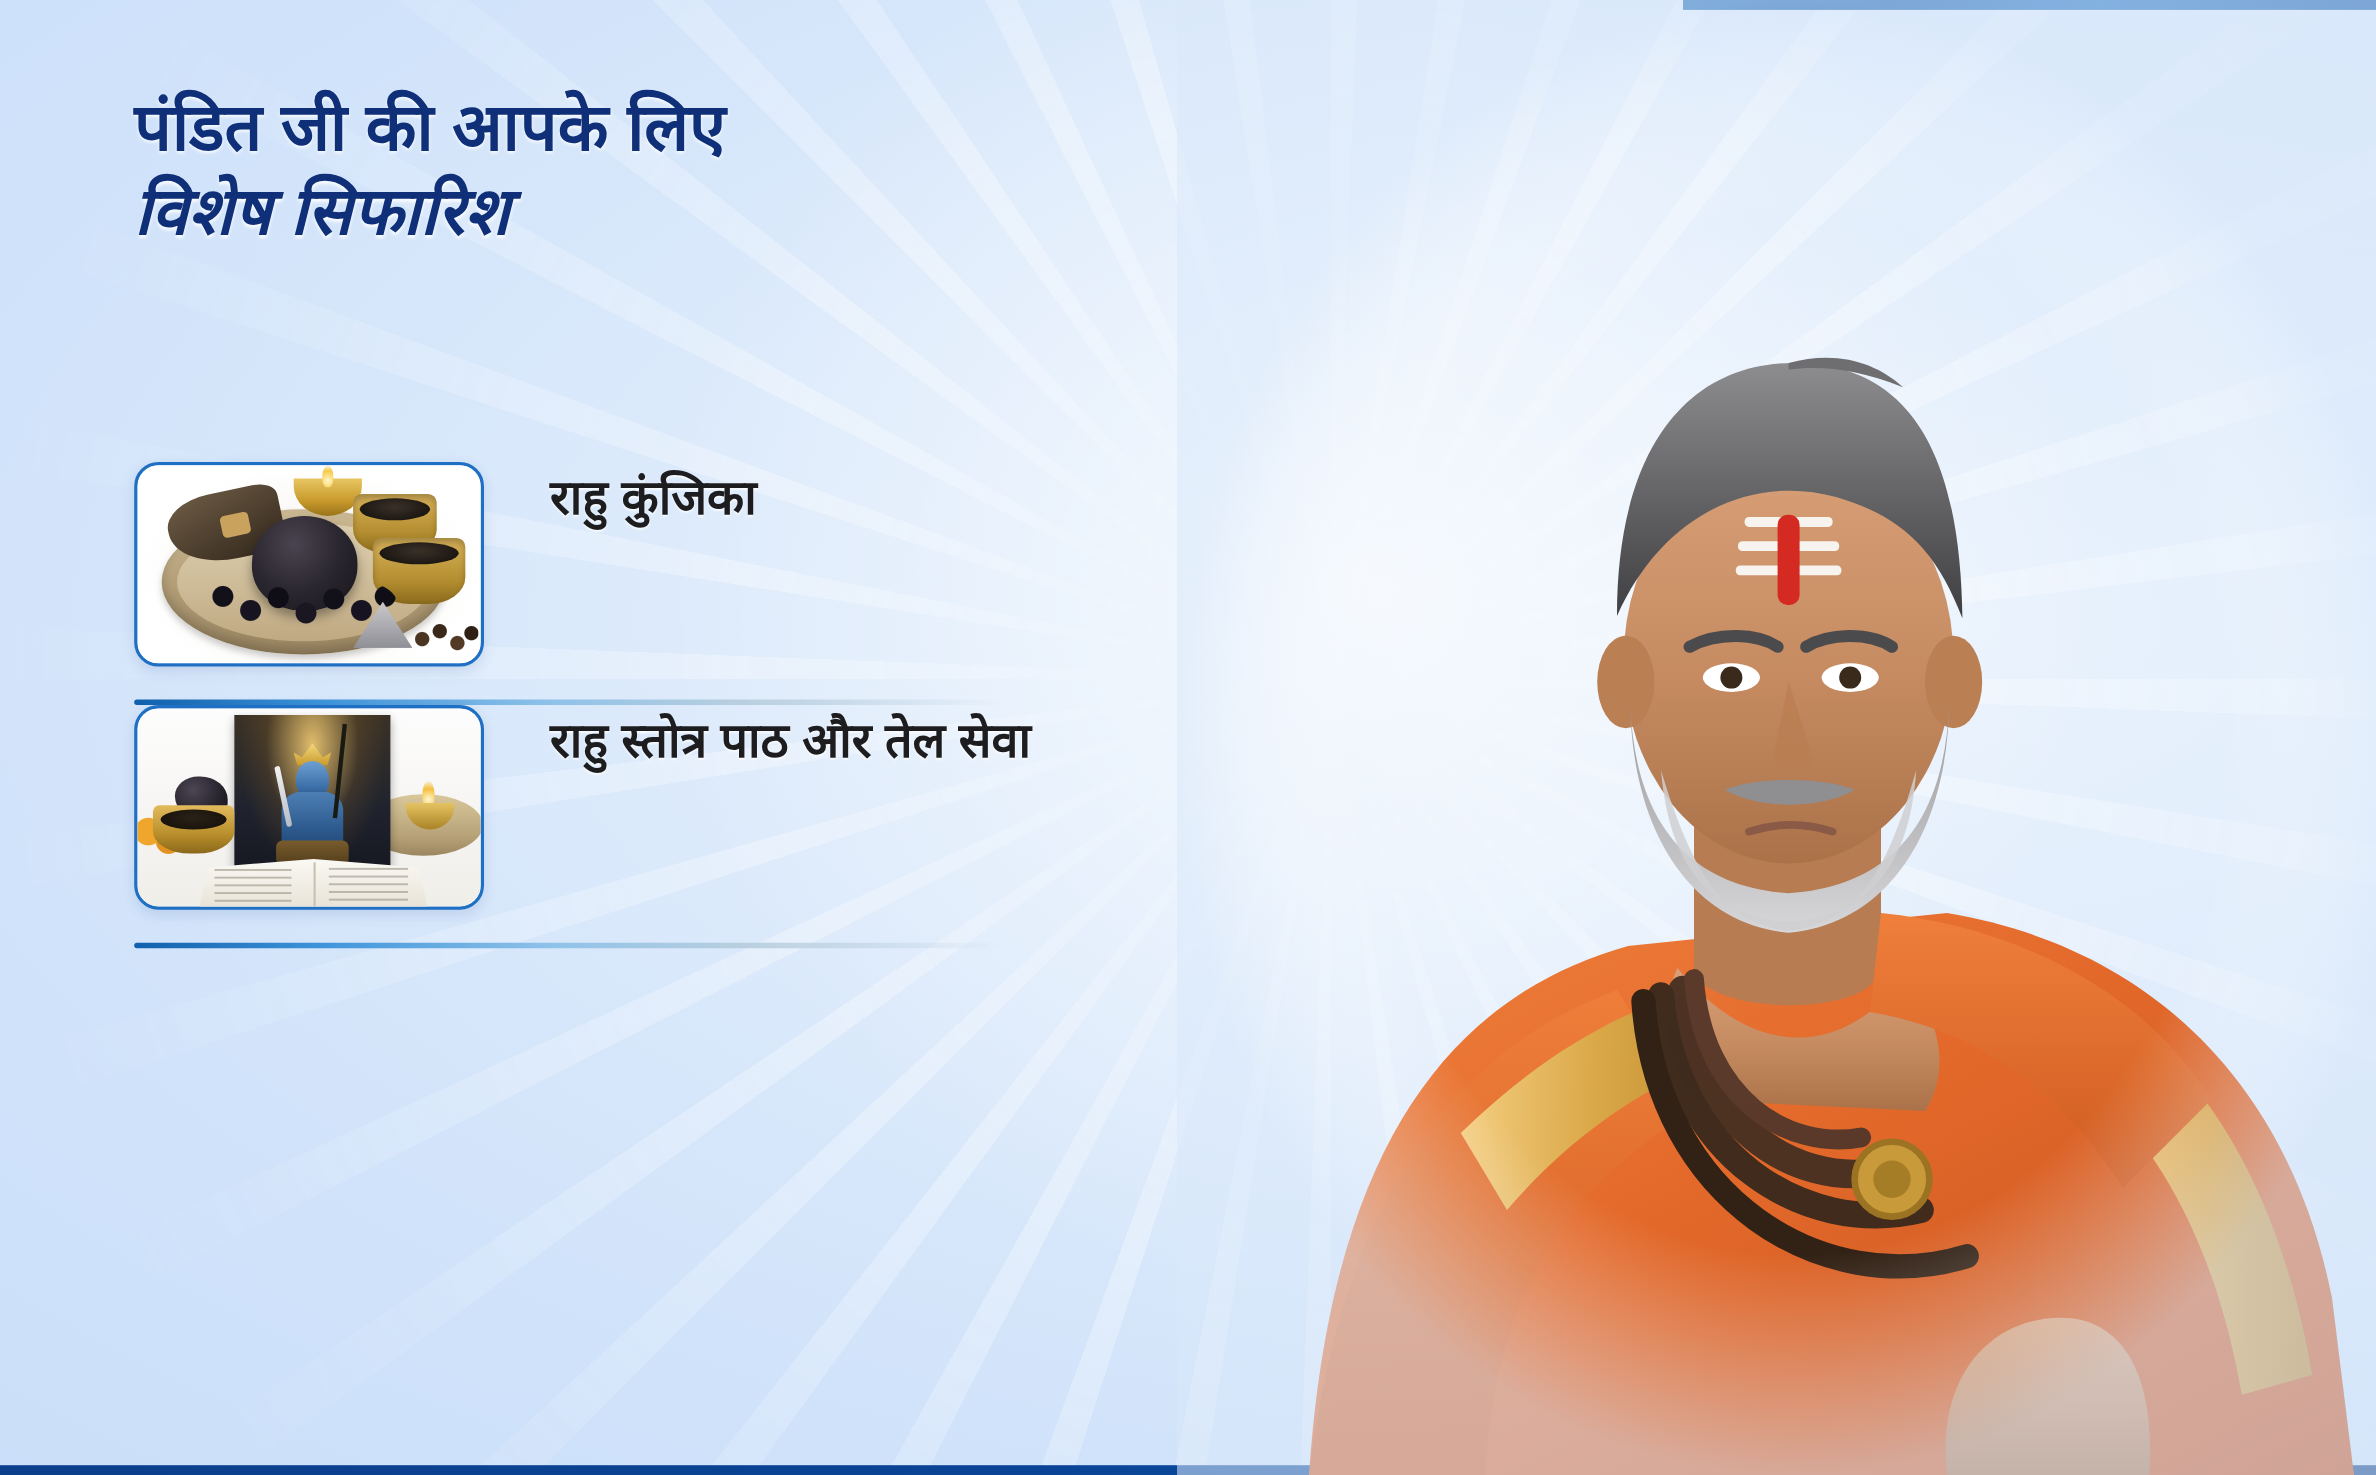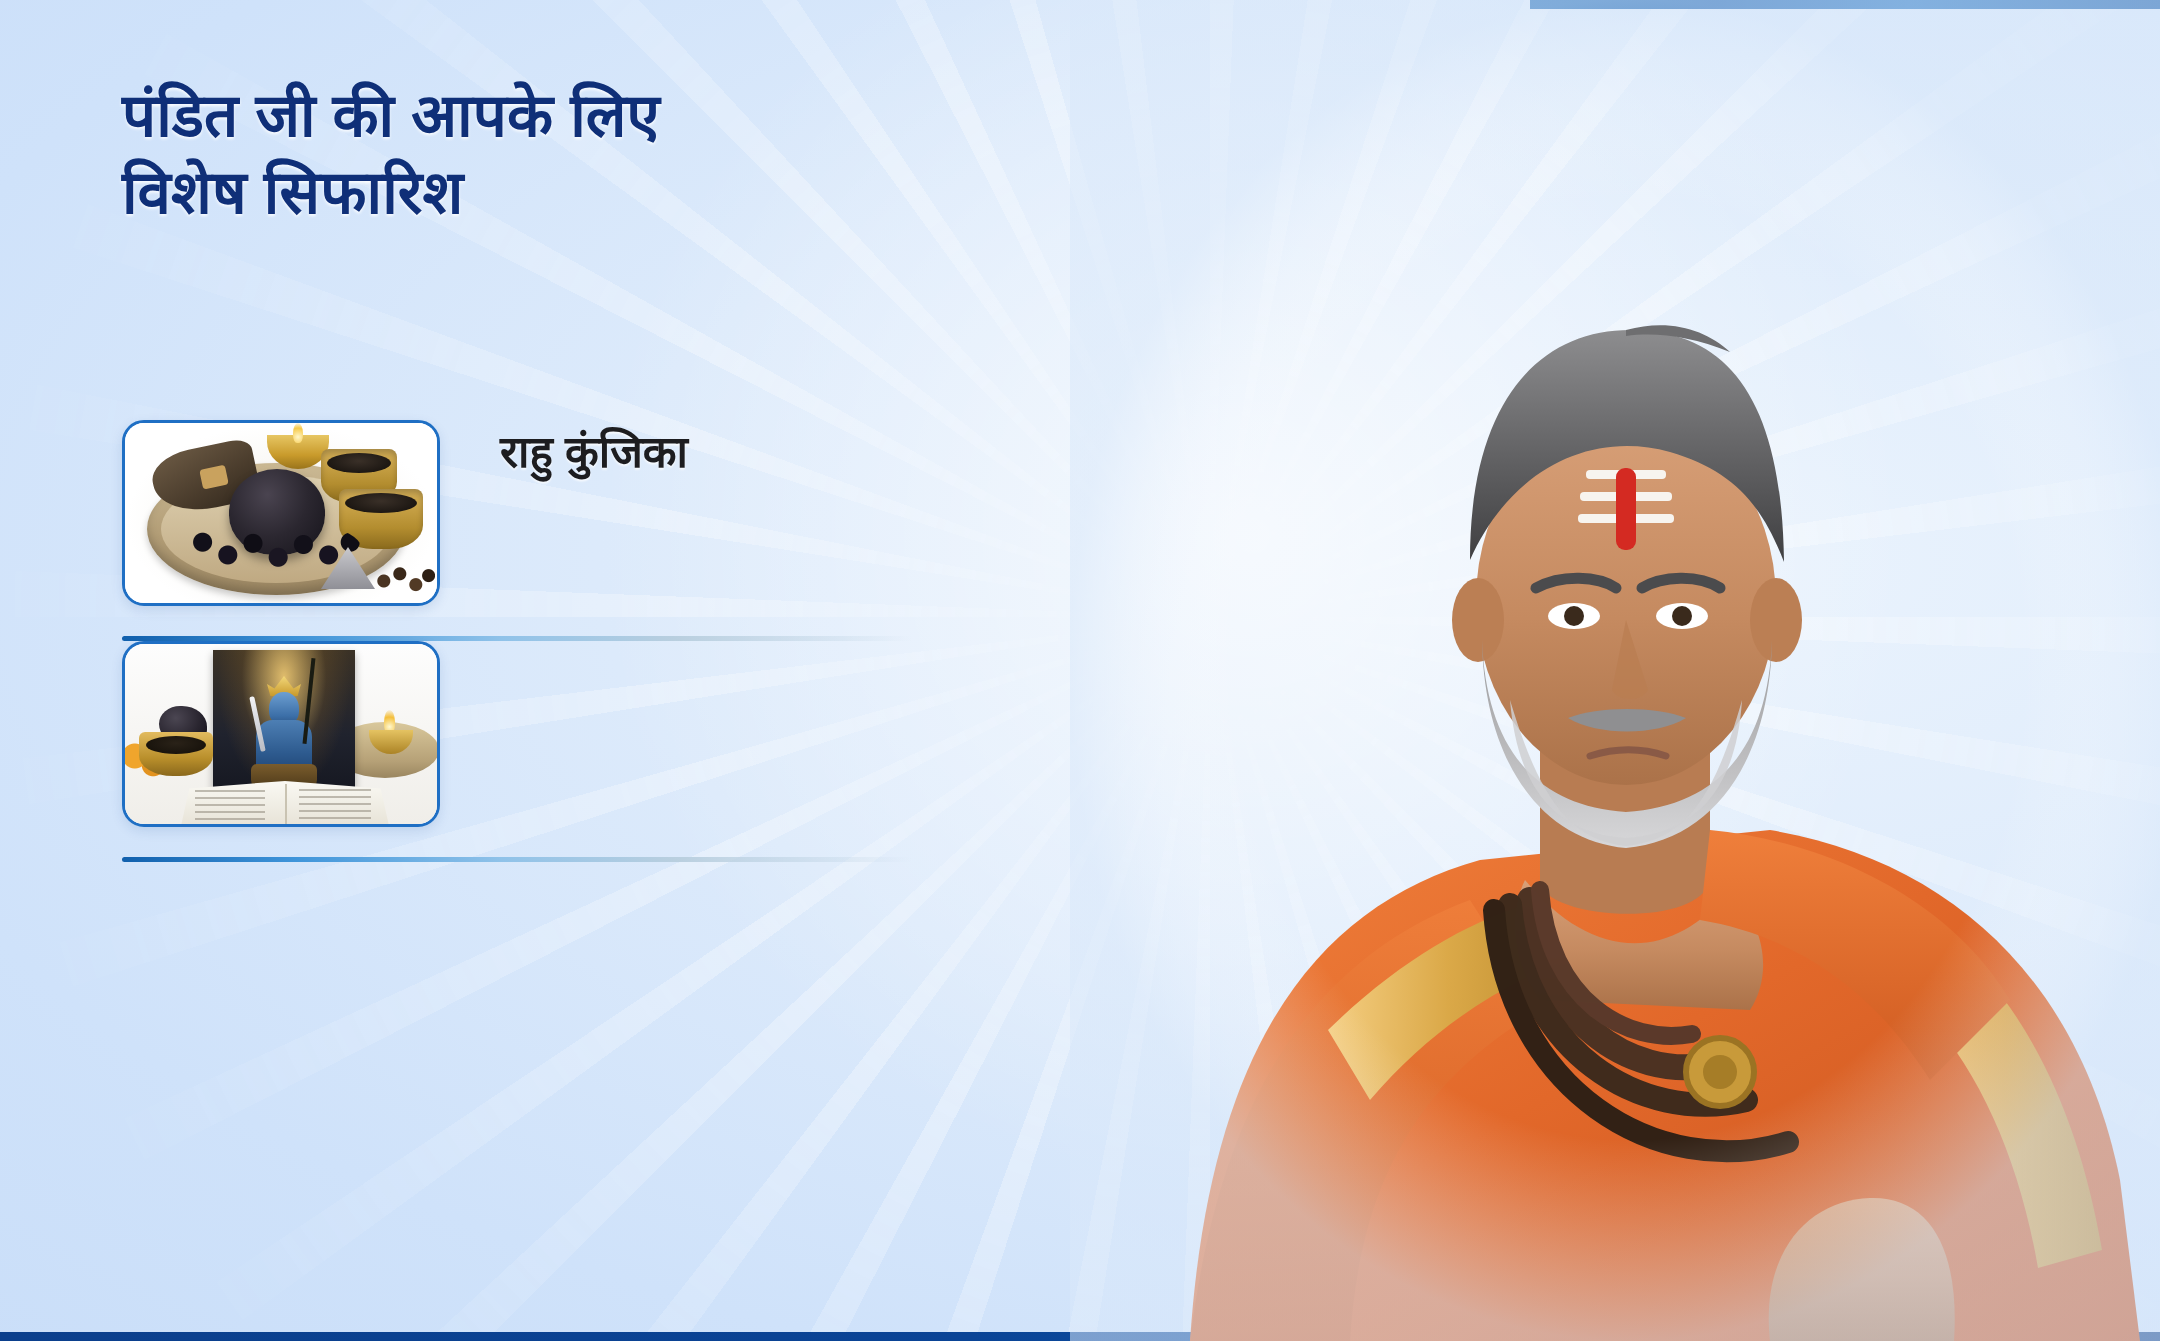--- a/index.html
+++ b/index.html
@@ -47,21 +47,21 @@
   
   .content{ position:absolute; left:0; top:0; width:1180px; height:100%; z-index:4; }
 
   .title{
     position:absolute; left:122px; top:78px; width:1000px;
     color:#0f2f78;
     font-size:60px; line-height:1.28; font-weight:700;
     letter-spacing:.2px;
     text-shadow:0 2px 3px rgba(255,255,255,.85);
   }
-  .title .l2{ display:block; }
+  .title .l2{ display:block;font-style:italic; }
 
   .list{ position:absolute; left:122px; top:420px; width:900px; }
   .row{ display:flex; height:216px; }
   .thumb{
     width:318px; height:186px; flex:0 0 318px;
     border-radius:22px; border:3px solid #1f6fc4;
     background:#ffffff; overflow:hidden; position:relative;
     box-shadow:0 4px 12px rgba(25,70,140,.13);
   }
   .thumb .art{ position:absolute; inset:0; }
@@ -442,20 +442,21 @@
                 <div class="dhoti"></div>
                 <div class="sword"></div>
                 <div class="staff"></div>
               </div>
             </div>
             <div class="oilbowl"></div>
             <div class="book"></div>
             <div class="lines"></div>
           </div>
         </div>
+        <div class="row-label">राहु स्तोत्र पाठ और तेल सेवा</div>
       </div>
 
       <div class="divider"></div>
 
 
     </div>
   </div>
 
   <div class="edge-top"></div>
   <div class="edge-bottom"></div>

